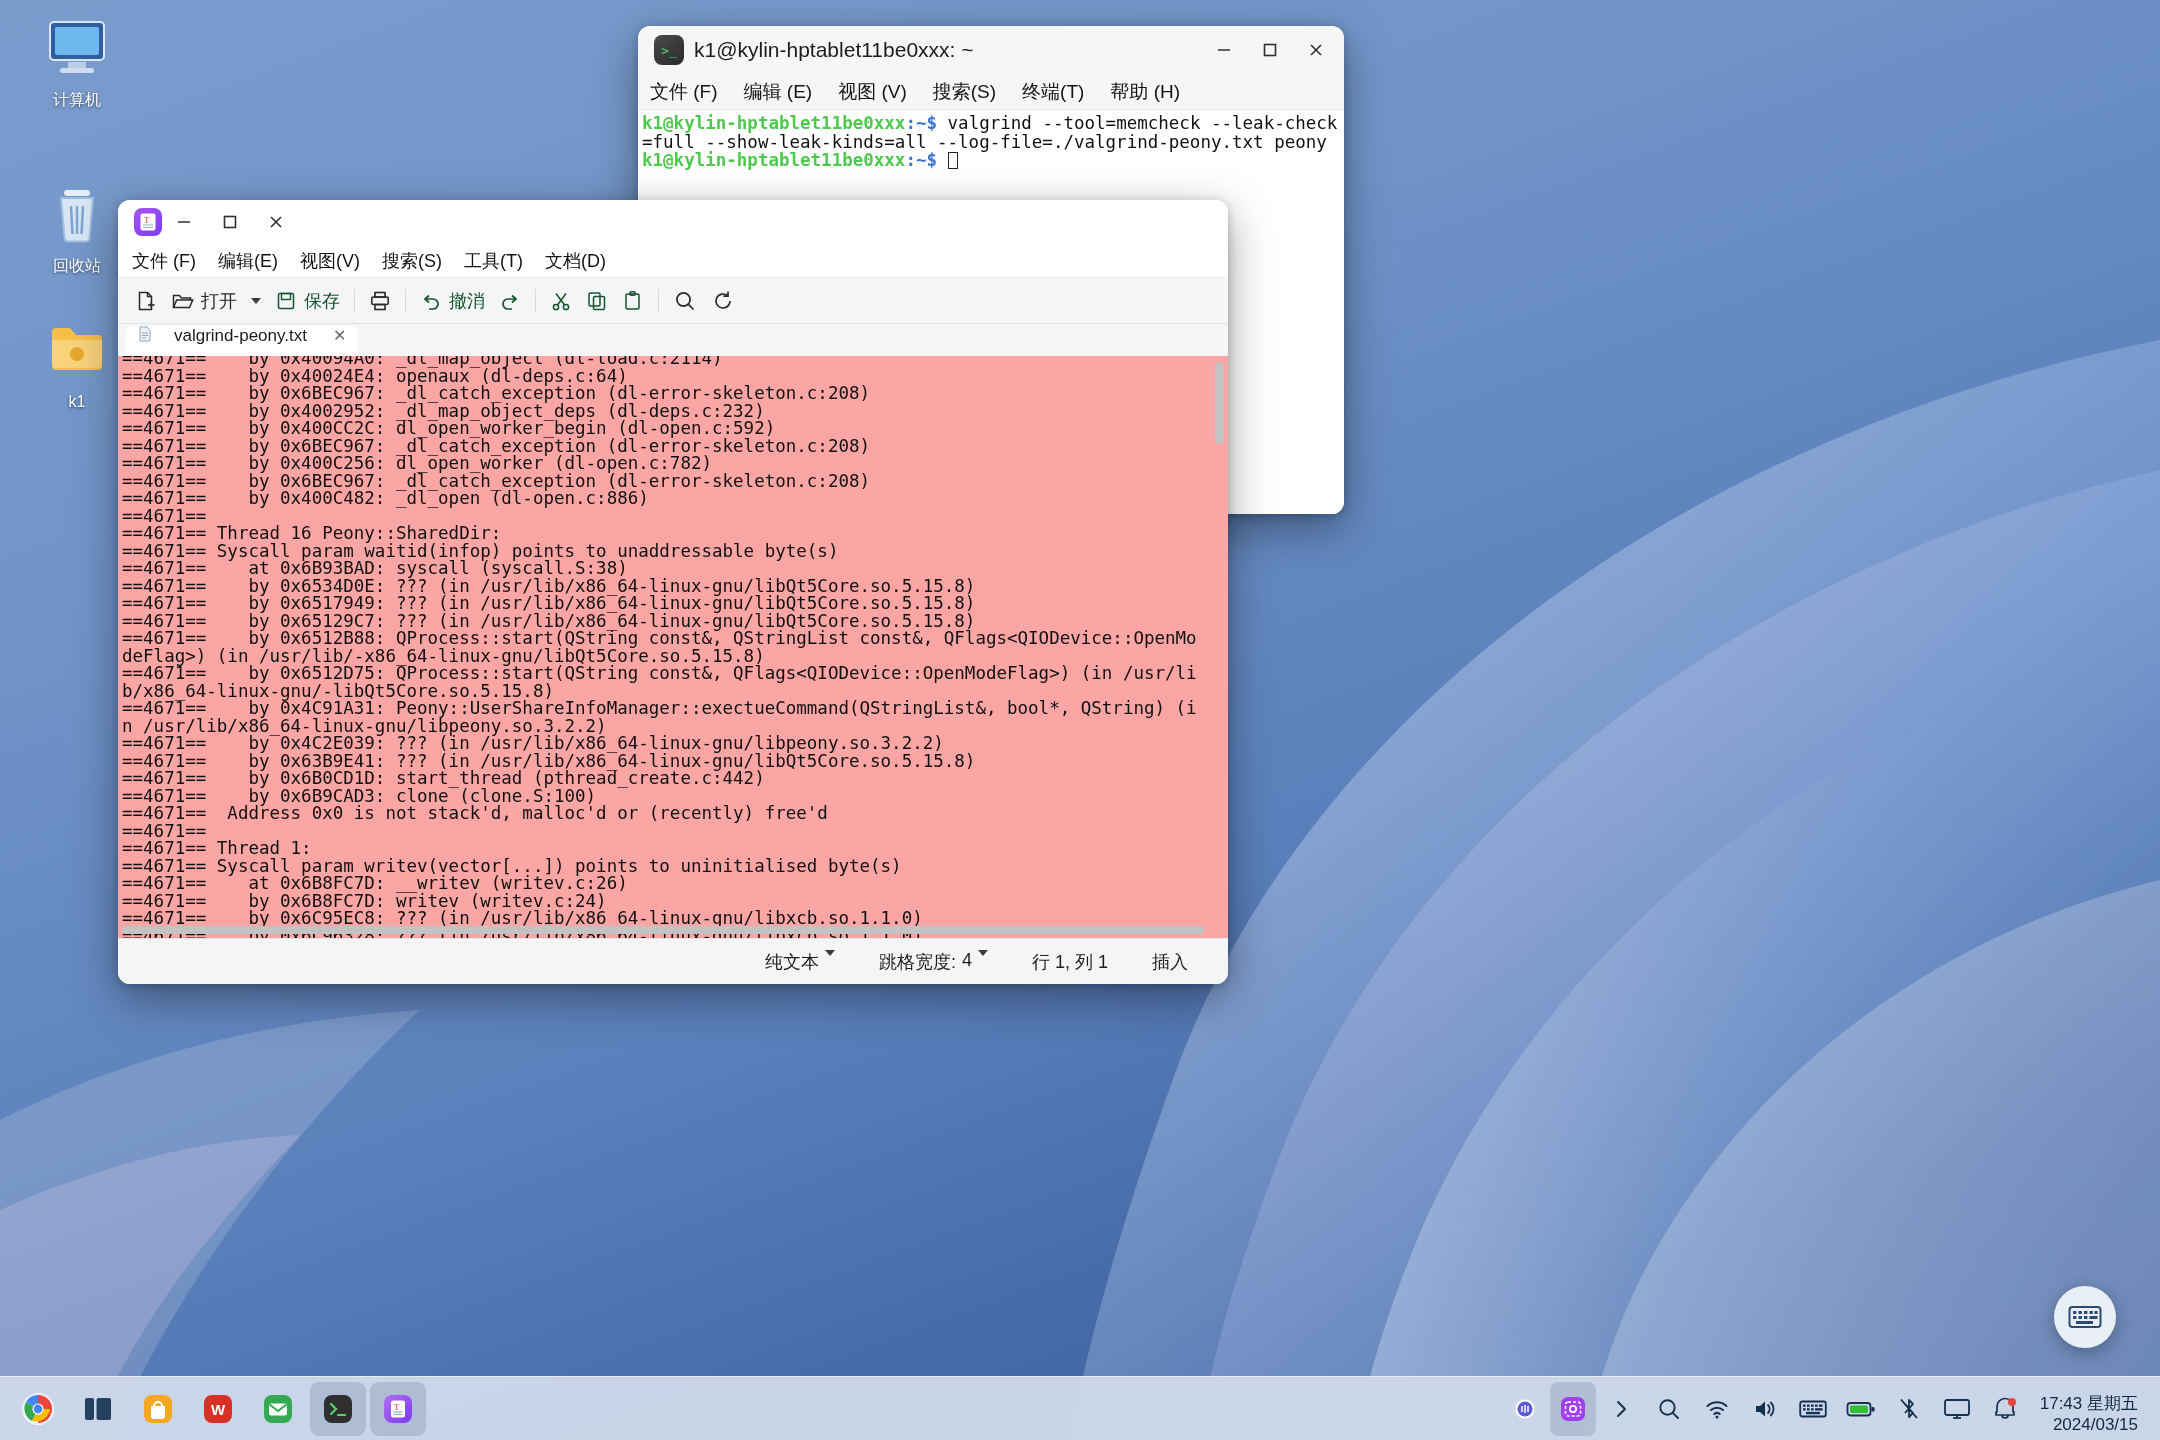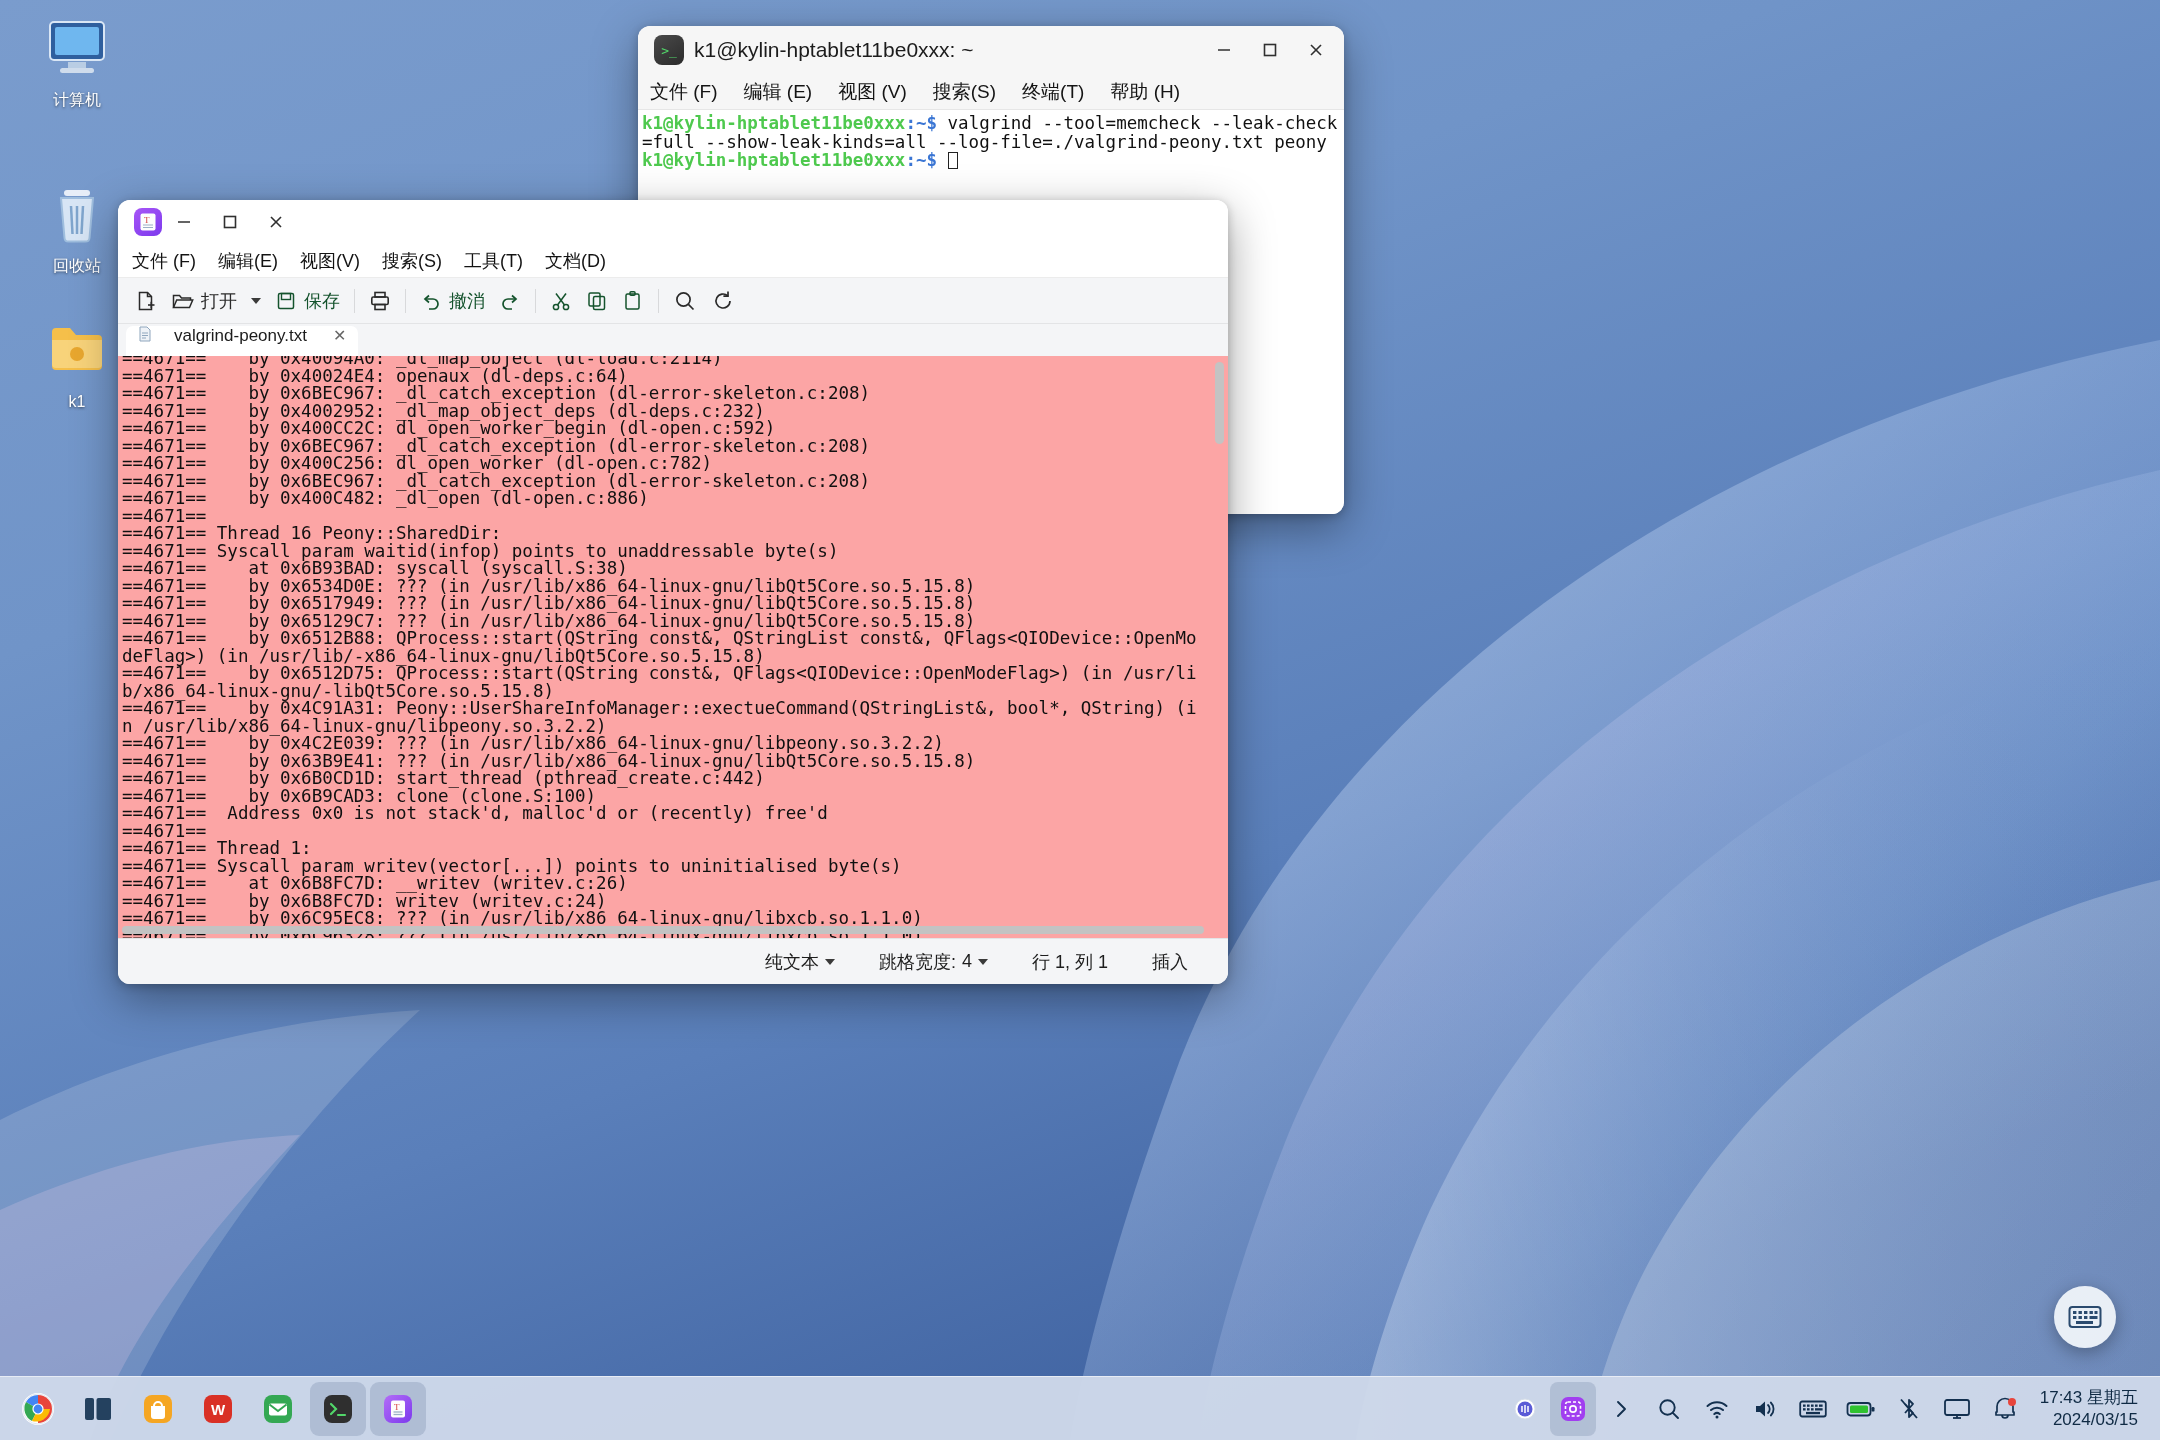--- a/index.html
+++ b/index.html
@@ -143,42 +143,42 @@
   #doc-hthumb {
     position: absolute; left: 4px; bottom: 2px; width: 1082px; height: 8px;
     background: #c3c3c3; border-radius: 5px;
   }
 
   #pluma-statusbar {
     height: 46px; background: #f4f5f7; border-top: 1px solid #e3e4e6;
     display: flex; align-items: center; justify-content: flex-end;
     padding-right: 18px; gap: 0; font-size: 18px; color: #1d1d1d;
   }
-  .sb-item { display: flex; align-items: center; gap: 6px; padding: 0 22px; }
+  .sb-item { display: flex; align-items: flex-start; gap: 6px; padding: 0 22px; }
   .caret-dn {
     width: 0; height: 0; border-left: 5px solid transparent;
     border-right: 5px solid transparent; border-top: 6px solid #3a3a3a;
   }
 
   
   #taskbar {
     position: absolute; left: 0; bottom: 0; width: 2160px; height: 64px;
     background: rgba(205,216,233,.97);
     border-top: 1px solid rgba(255,255,255,.55);
     display: flex; align-items: center;
   }
   #taskbar-left { display: flex; align-items: center; gap: 4px; padding-left: 10px; }
   .tb-app {
     width: 56px; height: 54px; border-radius: 9px;
     display: flex; align-items: center; justify-content: center;
     position: relative;
   }
   .tb-app.active { background: rgba(120,140,170,.32); }
   #taskbar-spacer { flex: 1; }
-  #taskbar-right { display: flex; align-items: center; gap: 2px; padding-right: 6px; }
+  #taskbar-right { display: flex; align-items: flex-end; gap: 2px; padding-right: 6px; }
   .tray-btn {
     width: 46px; height: 54px; display: flex; align-items: center; justify-content: center;
     border-radius: 8px; color: #13304f;
   }
   #clock {
     text-align: right; line-height: 1.25; font-size: 17px; color: #0f2a44;
     padding: 0 16px 0 10px; white-space: nowrap;
   }
   
   #floating-keyboard {

